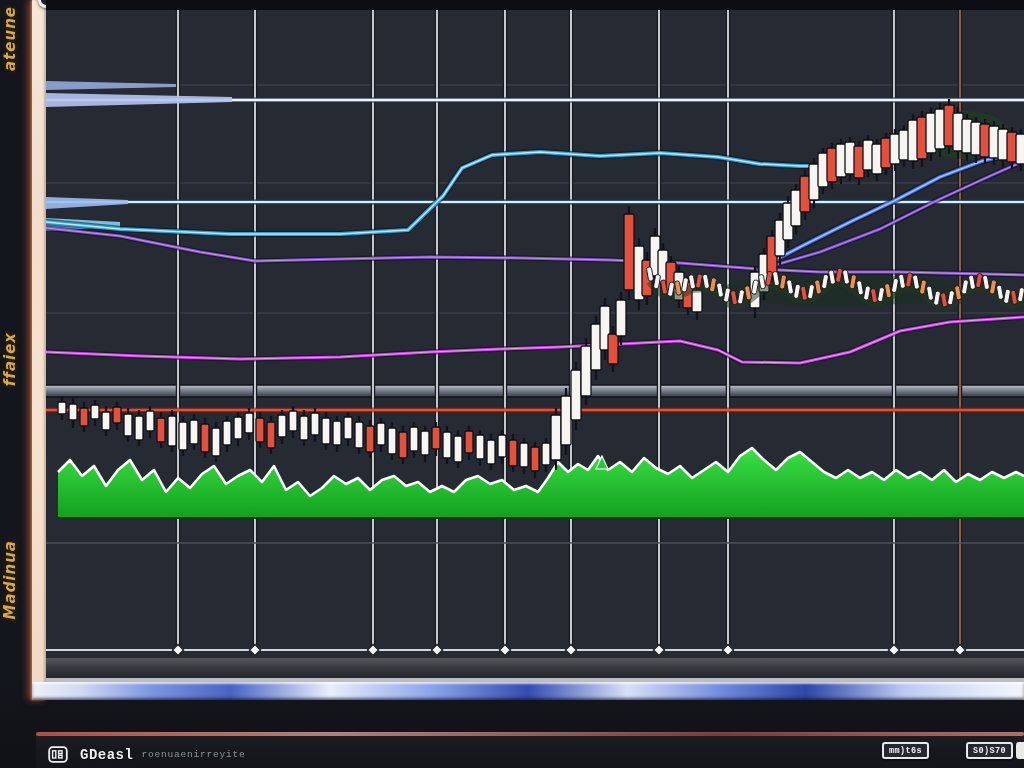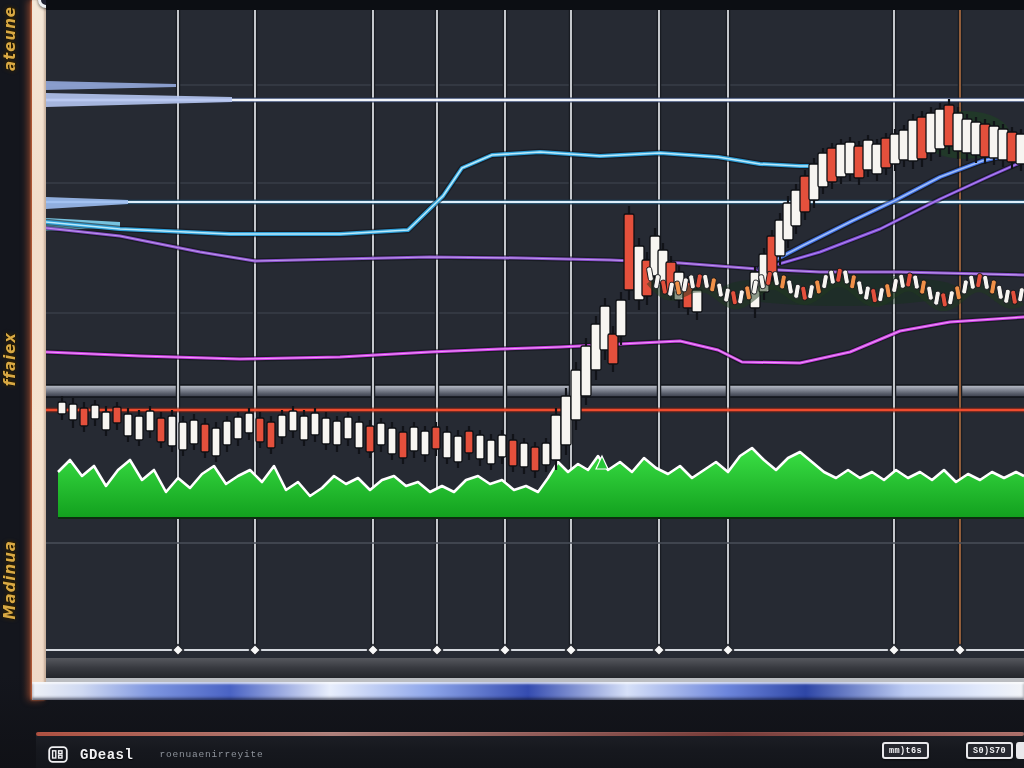--- a/index.html
+++ b/index.html
@@ -27,21 +27,21 @@
     background:linear-gradient(90deg,#eef1f6 0%,#cfd9f2 5%,#7e96e0 12%,#4a63c4 20%,#e8eefc 30%,#8ea6ea 40%,#354cb0 50%,#d6e0f8 60%,#6d86dc 70%,#2e46a6 78%,#bccbf2 88%,#e3eafb 96%,#f2f4f8 100%);
     box-shadow:inset 0 2px 2px rgba(255,255,255,.7), inset 0 -2px 3px rgba(10,12,30,.6); }
 
   .bottom-bar { position:absolute; left:36px; top:732px; width:988px; height:44px;
     background:linear-gradient(180deg,#1d1f26 0%,#16181e 40%,#121419 100%);
     border-radius:6px 0 0 6px; border-top:1px solid #33363e;
     display:flex; align-items:center;font-family:Liberation Mono, monospace; }
   .bar-icon { width:20px; height:17px; margin-left:12px; flex:0 0 auto; }
   .bar-title { color:#f1f1f3; font-size:14px; font-weight:bold; margin-left:12px; letter-spacing:.5px;
     text-shadow:0 1px 1px #000; }
-  .bar-subtitle { color:#8e939b; font-size:9.5px; margin-left:26px; letter-spacing:.8px; }
+  .bar-subtitle { color:#8e939b; font-size:9.5px; margin-left:8px; letter-spacing:.8px; }
   .bar-spacer { flex:1 1 auto; }
   .badge { height:17px; border:2px solid #e9e9ec; border-radius:3px; background:#26282f;
     color:#f2f2f4; font-size:8.5px; font-weight:bold; letter-spacing:.4px;
     display:flex; align-items:center; padding:0 5px; margin-right:12px; box-shadow:0 1px 2px rgba(0,0,0,.7); }
   .badge1 { position:absolute; left:846px; top:9px; }
   .badge2 { position:absolute; left:930px; top:9px; }
   .badge-stub { position:absolute; left:980px; top:9px; width:10px; height:17px;
     background:#e9e9ec; border-radius:3px 0 0 3px; }
   .red-glow { position:absolute; left:36px; top:732px; width:988px; height:4px;
     background:linear-gradient(90deg,rgba(200,90,70,.85),rgba(235,170,160,.7) 30%,rgba(180,80,70,.6) 70%,rgba(220,140,130,.75));

